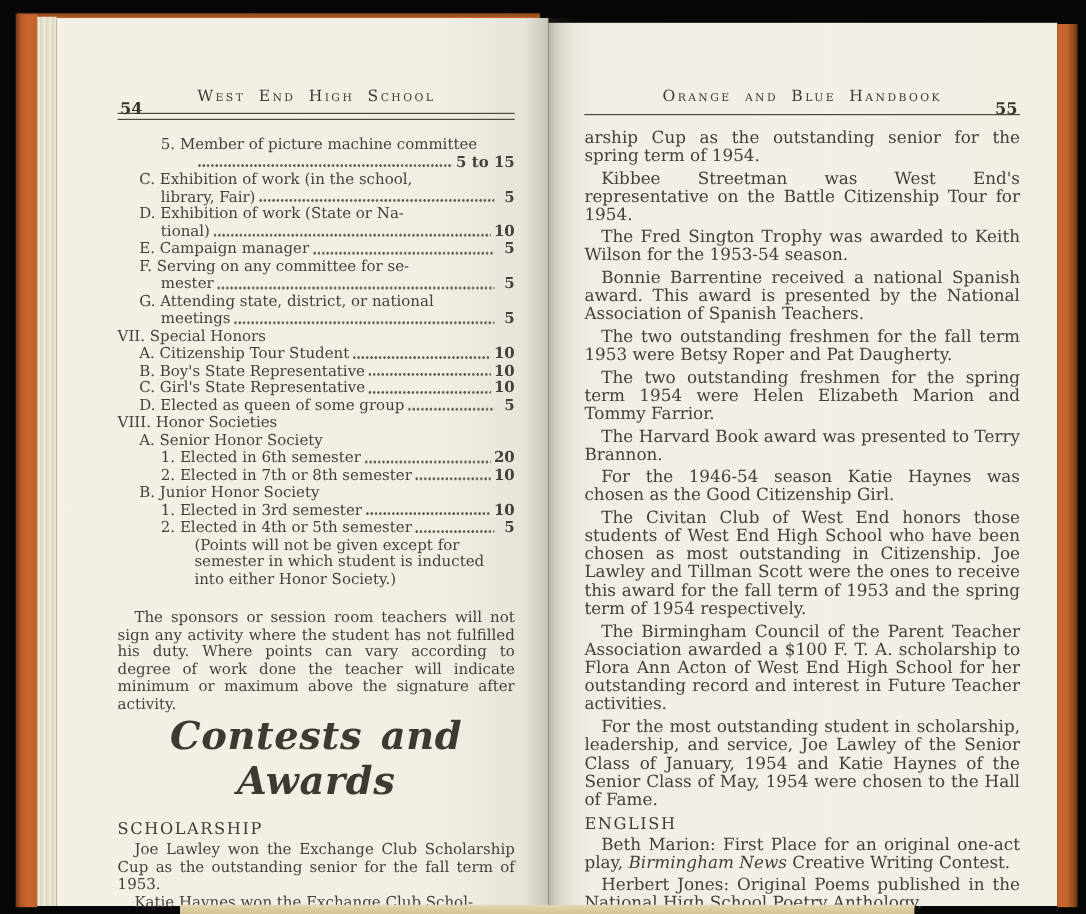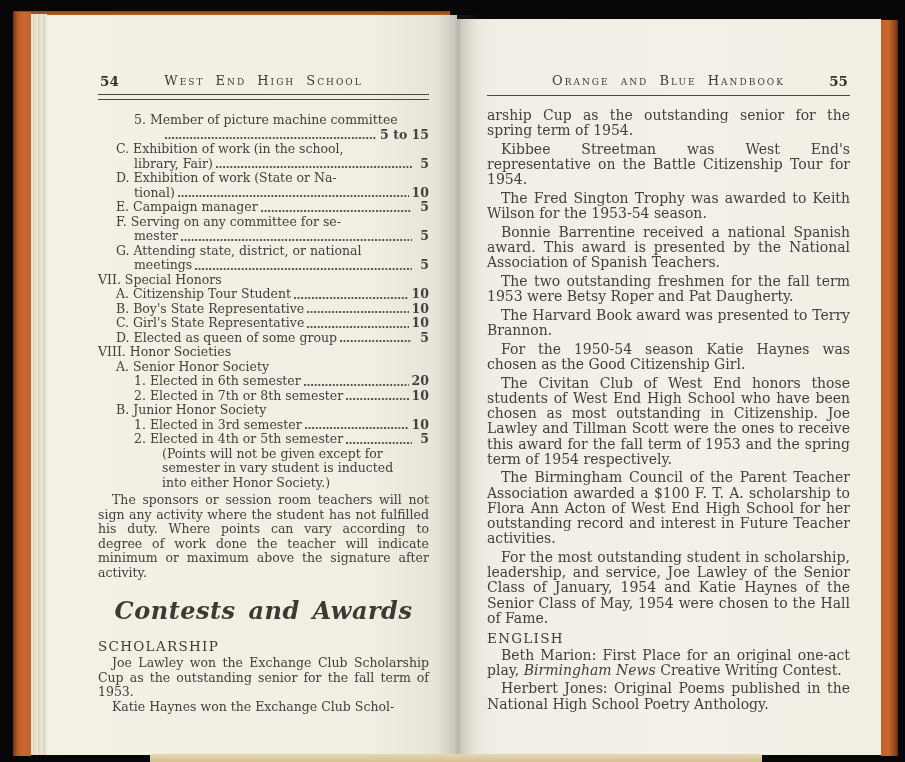--- a/index.html
+++ b/index.html
@@ -21,44 +21,44 @@
     padding:54px 31px 0 30px;}
   .gutter-shadow{position:absolute;left:437px;top:15px;width:42px;height:740px;pointer-events:none;
     background:linear-gradient(to right,rgba(120,112,95,0) 0%,rgba(110,102,85,0.16) 42%,rgba(70,64,52,0.22) 50%,rgba(110,102,85,0.14) 60%,rgba(120,112,95,0) 100%);}
   .cover-right{position:absolute;left:881px;top:20px;width:17px;height:736px;
     background:linear-gradient(to right,#c4622a 0%,#c9672f 45%,#8a4518 85%,#5c2d0e 100%);}
   .bottom-edge{position:absolute;left:150px;top:754px;width:612px;height:8px;
     background:linear-gradient(to bottom,#e4d7b2,#d3c193);}
   
   .run-head{position:relative;height:18px;font-size:13px;}
   .run-title{text-align:center;font-variant:small-caps;letter-spacing:2px;word-spacing:5px;color:#3e3b33;}
-  .pagenum{position:absolute;top:0;font-weight:bold;font-size:13.5px;color:#363329;}
+  .pagenum{position:absolute;top:10px;font-weight:bold;font-size:13.5px;color:#363329;}
   .pagenum.left{left:2px;}
   .pagenum.right{right:2px;}
   .rule-double{height:4px;border-top:1.7px solid #4b473d;border-bottom:1px solid #4b473d;margin-top:3px;}
   .rule-single{border-top:1.4px solid #4b473d;margin-top:4px;}
   
   .outline{margin-top:13px;font-size:12.5px;line-height:14.5px;}
   .o-line{display:flex;align-items:baseline;white-space:pre;}
   .o-line.ind-0{padding-left:0;}
   .o-line.ind-1{padding-left:18px;}
   .o-line.ind-2{padding-left:36px;}
   .o-line.ind-3{padding-left:64px;}
   .o-dots{flex:1;height:4px;margin:0 3px 2px 3px;align-self:flex-end;
     background-image:radial-gradient(circle at 1.2px 2px,#57534a 0.9px,transparent 1.2px);
     background-size:3.6px 4px;background-repeat:repeat-x;background-position:0 bottom;}
   .o-val{text-align:right;min-width:14px;font-weight:bold;}
   
   .para{margin:0;text-align:justify;text-indent:14px;}
   .page-left .para{font-size:12.5px;line-height:14.5px;}
   .page-right .para{font-size:14px;line-height:15.2px;margin-bottom:3.5px;}
   .para.noindent{text-indent:0;}
-  .left-paras{margin-top:3px;}
-  .section-heading{font-style:italic;font-weight:bold;font-size:24px;text-align:center;
-    margin-top:16px;color:#3e3a31;letter-spacing:0.5px;word-spacing:4px;}
+  .left-paras{margin-top:17px;}
+  .section-heading{font-style:italic;font-weight:bold;font-size:32px;text-align:center;
+    margin-top:0;color:#3e3a31;letter-spacing:0.5px;word-spacing:4px;}
   .subhead{font-size:13.5px;letter-spacing:1.3px;margin-top:13px;margin-bottom:2px;color:#3e3b33;}
   .page-right .subhead{margin-top:2px;margin-bottom:2px;}
   .right-content{margin-top:12px;}
 </style>
 </head>
 <body>
 
 <div class="stage">
   <div class="cover-top"></div>
   <div class="cover-left"></div>
@@ -89,21 +89,21 @@
         <div class="o-line ind-1"><span class="o-text">C. Girl's State Representative</span><span class="o-dots"></span><span class="o-val">10</span></div>
         <div class="o-line ind-1"><span class="o-text">D. Elected as queen of some group</span><span class="o-dots"></span><span class="o-val">5</span></div>
         <div class="o-line ind-0"><span class="o-text">VIII. Honor Societies</span></div>
         <div class="o-line ind-1"><span class="o-text">A. Senior Honor Society</span></div>
         <div class="o-line ind-2"><span class="o-text">1. Elected in 6th semester</span><span class="o-dots"></span><span class="o-val">20</span></div>
         <div class="o-line ind-2"><span class="o-text">2. Elected in 7th or 8th semester</span><span class="o-dots"></span><span class="o-val">10</span></div>
         <div class="o-line ind-1"><span class="o-text">B. Junior Honor Society</span></div>
         <div class="o-line ind-2"><span class="o-text">1. Elected in 3rd semester</span><span class="o-dots"></span><span class="o-val">10</span></div>
         <div class="o-line ind-2"><span class="o-text">2. Elected in 4th or 5th semester</span><span class="o-dots"></span><span class="o-val">5</span></div>
         <div class="o-line ind-3"><span class="o-text">(Points will not be given except for</span></div>
-        <div class="o-line ind-3"><span class="o-text">semester in vary student is inducted</span></div>
+        <div class="o-line ind-3"><span class="o-text">semester in which student is inducted</span></div>
         <div class="o-line ind-3"><span class="o-text">into either Honor Society.)</span></div>
       </div>
 
     <div class="left-paras" id="left-paras">
         <p class="para"><span>The sponsors or session room teachers will not sign any activity where the student has not fulfilled his duty. Where points can vary according to degree of work done the teacher will indicate minimum or maximum above the signature after activity.</span></p>
       </div>
 
     <div class="section-heading">Contests and Awards</div>
     <div class="subhead">SCHOLARSHIP</div>
 
@@ -119,22 +119,23 @@
       <span class="pagenum right">55</span>
     </div>
     <div class="rule-single"></div>
 
     <div class="right-content" id="right-content">
         <p class="para noindent"><span>arship Cup as the outstanding senior for the spring term of 1954.</span></p>
         <p class="para"><span>Kibbee Streetman was West End's representative on the Battle Citizenship Tour for 1954.</span></p>
         <p class="para"><span>The Fred Sington Trophy was awarded to Keith Wilson for the 1953-54 season.</span></p>
         <p class="para"><span>Bonnie Barrentine received a national Spanish award. This award is presented by the National Association of Spanish Teachers.</span></p>
         <p class="para"><span>The two outstanding freshmen for the fall term 1953 were Betsy Roper and Pat Daugherty.</span></p>
+        <p class="para"><span>The two outstanding freshmen for the spring term 1954 were Helen Elizabeth Marion and Tommy Farrior.</span></p>
         <p class="para"><span>The Harvard Book award was presented to Terry Brannon.</span></p>
-        <p class="para"><span>For the 1950-54 season Katie Haynes was chosen as the Good Citizenship Girl.</span></p>
+        <p class="para"><span>For the 1946-54 season Katie Haynes was chosen as the Good Citizenship Girl.</span></p>
         <p class="para"><span>The Civitan Club of West End honors those students of West End High School who have been chosen as most outstanding in Citizenship. Joe Lawley and Tillman Scott were the ones to receive this award for the fall term of 1953 and the spring term of 1954 respectively.</span></p>
         <p class="para"><span>The Birmingham Council of the Parent Teacher Association awarded a $100 F. T. A. scholarship to Flora Ann Acton of West End High School for her outstanding record and interest in Future Teacher activities.</span></p>
         <p class="para"><span>For the most outstanding student in scholarship, leadership, and service, Joe Lawley of the Senior Class of January, 1954 and Katie Haynes of the Senior Class of May, 1954 were chosen to the Hall of Fame.</span></p>
         <div class="subhead">ENGLISH</div>
         <p class="para"><span>Beth Marion: First Place for an original one-act play, </span><i>Birmingham News</i><span> Creative Writing Contest.</span></p>
         <p class="para"><span>Herbert Jones: Original Poems published in the National High School Poetry Anthology.</span></p>
       </div>
   </div>
 
   <div class="gutter-shadow"></div>

